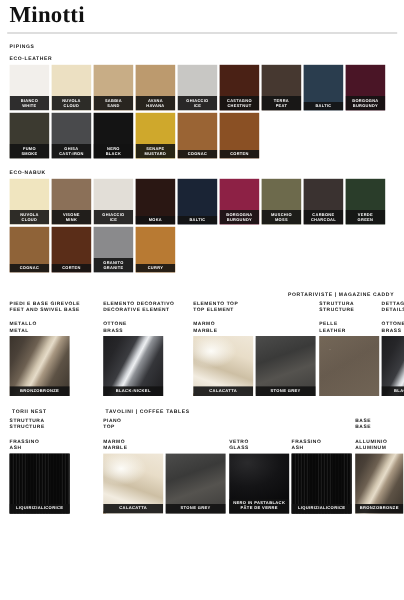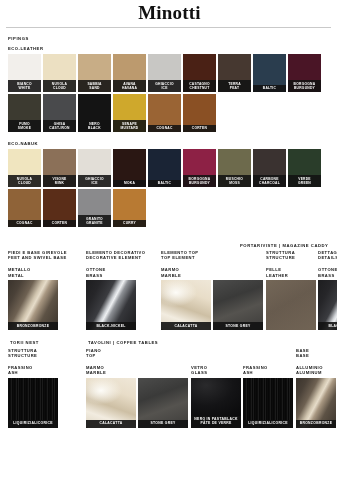--- a/index.html
+++ b/index.html
@@ -10,21 +10,21 @@
     font-family:"Liberation Sans", sans-serif;
     color:#1a1a1a;
     overflow:hidden;
     position:relative;
   }
   .page { position:relative; width:337px; height:500px; padding:0 6px; }
 
   .brand {
     font-family:"Liberation Serif", serif;
     font-size:19px; font-weight:700; letter-spacing:0.2px;
-    line-height:20px; margin:3px 0 0 2px; color:#111;text-align:center;
+    line-height:20px; margin:3px 0 0 2px; color:#111;
   }
   .rule { height:1px; background:#c9c9c9; margin:4px 0 0 0; }
 
   .sec-title {
     font-size:4.2px; font-weight:700; letter-spacing:0.55px;
     text-transform:uppercase; color:#141414; margin:0 0 0 2px;
   }
   .sub-title {
     font-size:4.2px; font-weight:700; letter-spacing:0.5px;
     text-transform:uppercase; color:#141414; margin:0 0 0 2px;

